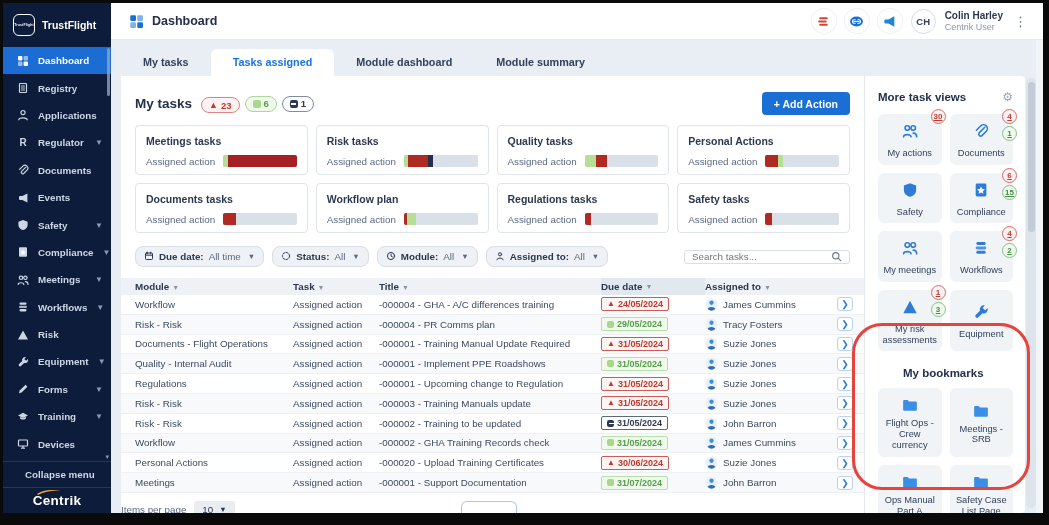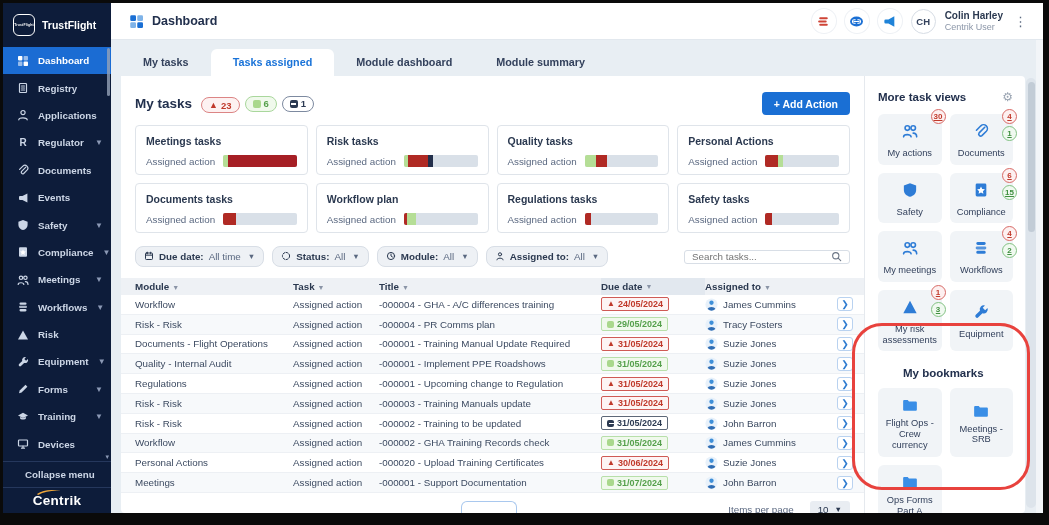--- a/index.html
+++ b/index.html
@@ -86,21 +86,21 @@
   .trow:nth-child(even) { background:#f7f9fb; }
   .due-pill { display:inline-flex; align-items:center; gap:3px; height:14px; border-radius:2px; padding:0 5px; font-size:9px; font-weight:bold; }
   .due-pill.overdue { border:1.4px solid #cf5a55; background:#fdf4f4; color:#c0392b; }
   .due-pill.ontrack { border:1.4px solid #b7dfa9; background:#f0f9ec; color:#55a04c; }
   .due-pill.neutral { border:1.4px solid #5d6878; background:#fff; color:#2c3a52; }
   .due-pill .sq { width:7px; height:7px; }
   .assignee { display:flex; align-items:center; gap:5px; }
   .assignee svg { width:13px; height:13px; }
   .row-go { width:16px; height:14px; border:1px solid #b9d2f0; border-radius:3px; color:#2f7cd0; font-size:9px; display:flex; align-items:center; justify-content:center; cursor:pointer; background:#fff; }
 
-  .table-footer { display:flex; align-items:center; justify-content:flex-end; gap:16px; padding:8px 14px 0 0; font-size:9.8px; color:#5a6880; }
+  .table-footer { display:flex; align-items:center; gap:8px; padding:8px 14px 0 0; font-size:9.8px; color:#5a6880; }
   .ipp-box { background:#e9edf2; border-radius:3px; height:18px; display:flex; align-items:center; gap:6px; padding:0 8px; color:#2b3950; cursor:pointer; }
   .ipp-box .fchev { font-size:7.5px; }
   .partial-btn { position:absolute; left:340px; bottom:-2px; width:56px; height:14px; border:1.5px solid #a9c8ee; border-bottom:none; border-radius:6px 6px 0 0; background:#fff; }
 
   
   .rpanel { position:absolute; left:745px; top:0; width:159px; height:437px; padding:14px 12px 0 12px; }
   .rp-head { display:flex; align-items:center; justify-content:space-between; margin-bottom:10px; }
   .rp-title { font-size:11.5px; font-weight:bold; color:#22304d; }
   .gear { color:#9aa4b2; font-size:12px; cursor:pointer; }
   .tiles { display:grid; grid-template-columns:1fr 1fr; gap:8px; }
@@ -774,21 +774,29 @@
                 </svg>
               </span>
               <span class="tile-label">Meetings - SRB</span>
             </div>
             <div class="tile" style="min-height: 58px;">
               <span style="width:16px;display:inline-flex">
                 <svg viewBox="0 0 14 12" fill="#3a8ee6">
                   <path d="M1 2.6 a.9.9 0 0 1 .9-.9 h3.1 l1.1 1.3 h6 a.9.9 0 0 1 .9.9 v6.2 a.9.9 0 0 1-.9.9 H1.9 a.9.9 0 0 1-.9-.9 Z"></path>
                 </svg>
               </span>
-              <span class="tile-label">Ops Forms Part A</span>
+              <span class="tile-label">Ops Manual Part A</span>
+            </div>
+            <div class="tile" style="min-height: 58px;">
+              <span style="width:16px;display:inline-flex">
+                <svg viewBox="0 0 14 12" fill="#3a8ee6">
+                  <path d="M1 2.6 a.9.9 0 0 1 .9-.9 h3.1 l1.1 1.3 h6 a.9.9 0 0 1 .9.9 v6.2 a.9.9 0 0 1-.9.9 H1.9 a.9.9 0 0 1-.9-.9 Z"></path>
+                </svg>
+              </span>
+              <span class="tile-label">Safety Case List Page</span>
             </div>
           </div>
       </div>
     </div>
 
     <div class="red-annot"></div>
     <div class="rstrip"></div>
     <div class="vtrack">
         <div class="vthumb"></div>
       </div>

